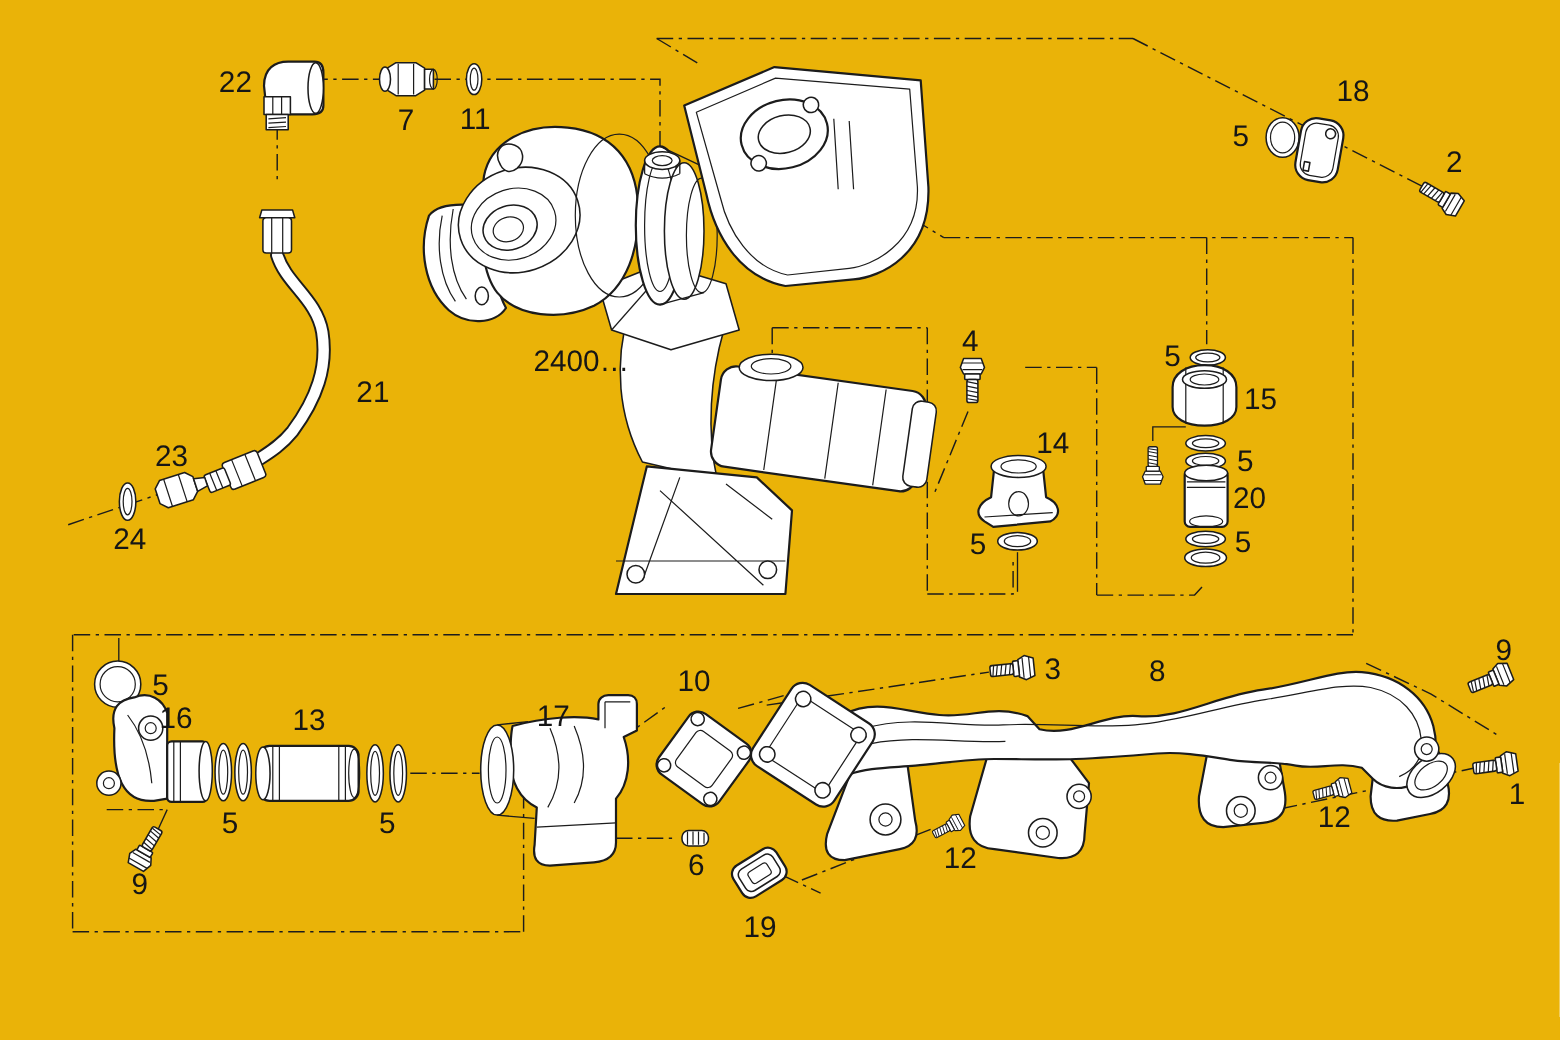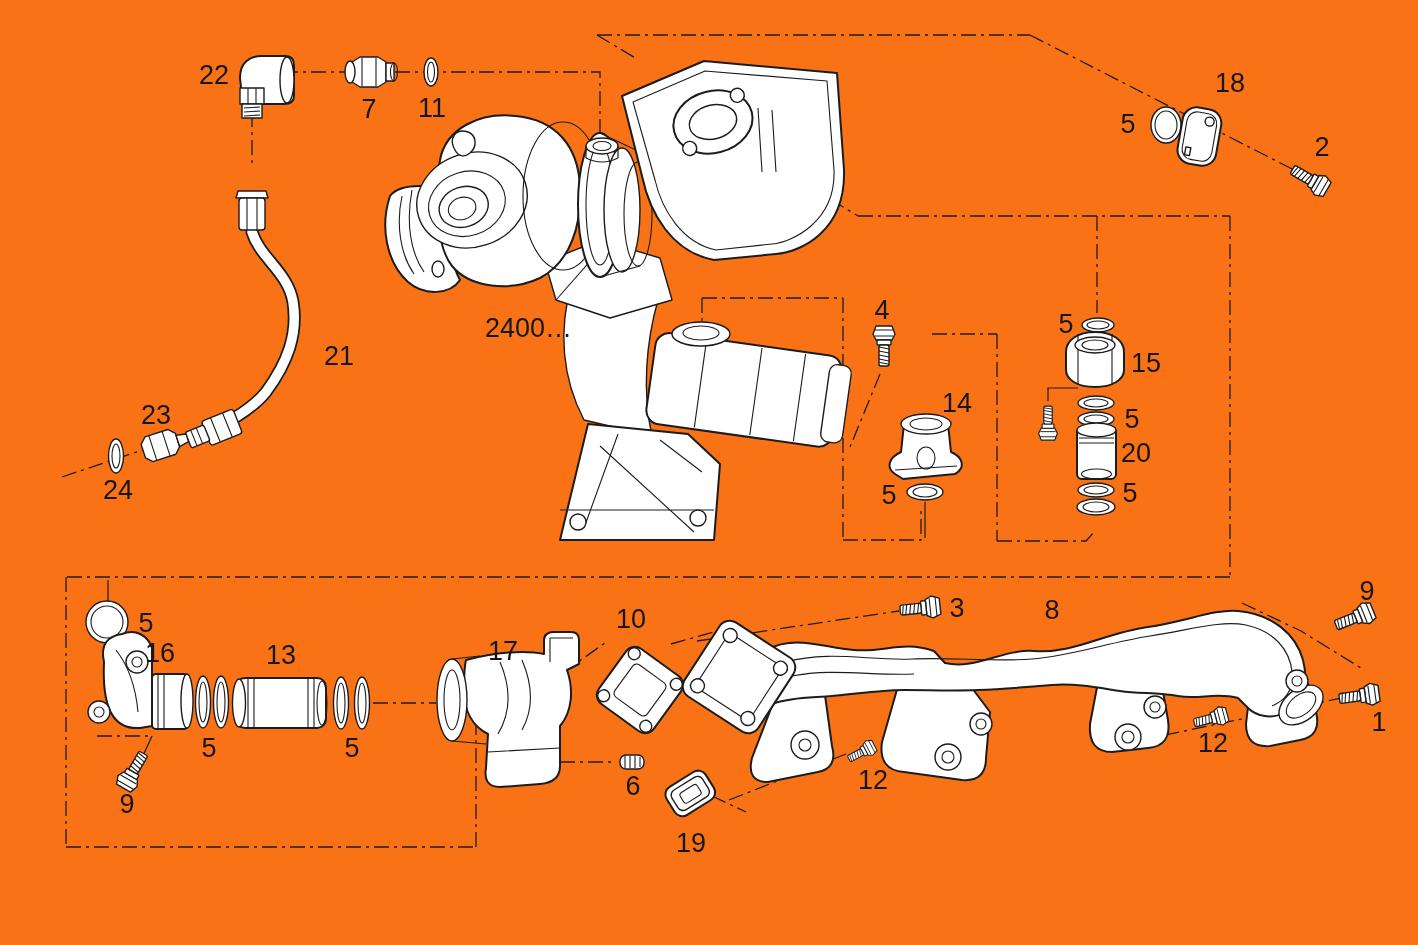--- a/index.html
+++ b/index.html
@@ -1,16 +1,16 @@
 <!DOCTYPE html>
 <html><head>
 <meta charset="utf-8">
 <style>
   html,body{margin:0;padding:0;background:#ffffff;}
-  .stage{position:relative;width:1418px;height:945px;background:#f97316;overflow:hidden;}
+  .stage{position:relative;width:1418px;height:945px;background:#eab308;overflow:hidden;}
   svg{display:block;}
   .dd{fill:none;stroke:#1c1c1c;stroke-width:1.3;stroke-dasharray:15 5 3 5;}
   .ln{fill:none;stroke:#1c1c1c;stroke-width:1.2;}
   .p2{fill:#ffffff;stroke:#1c1c1c;stroke-width:2;stroke-linejoin:round;}
   .p1{fill:#ffffff;stroke:#1c1c1c;stroke-width:1.4;stroke-linejoin:round;}
   .d1{fill:none;stroke:#1c1c1c;stroke-width:1.1;stroke-linejoin:round;}
   .hoseA{fill:none;stroke:#1c1c1c;stroke-width:13;stroke-linecap:round;}
   .hoseB{fill:none;stroke:#ffffff;stroke-width:9.5;stroke-linecap:round;}
   .lbl{font-family:"Liberation Sans",sans-serif;font-size:27px;fill:#161616;text-anchor:middle;}
   .lbl.start{text-anchor:start;}

